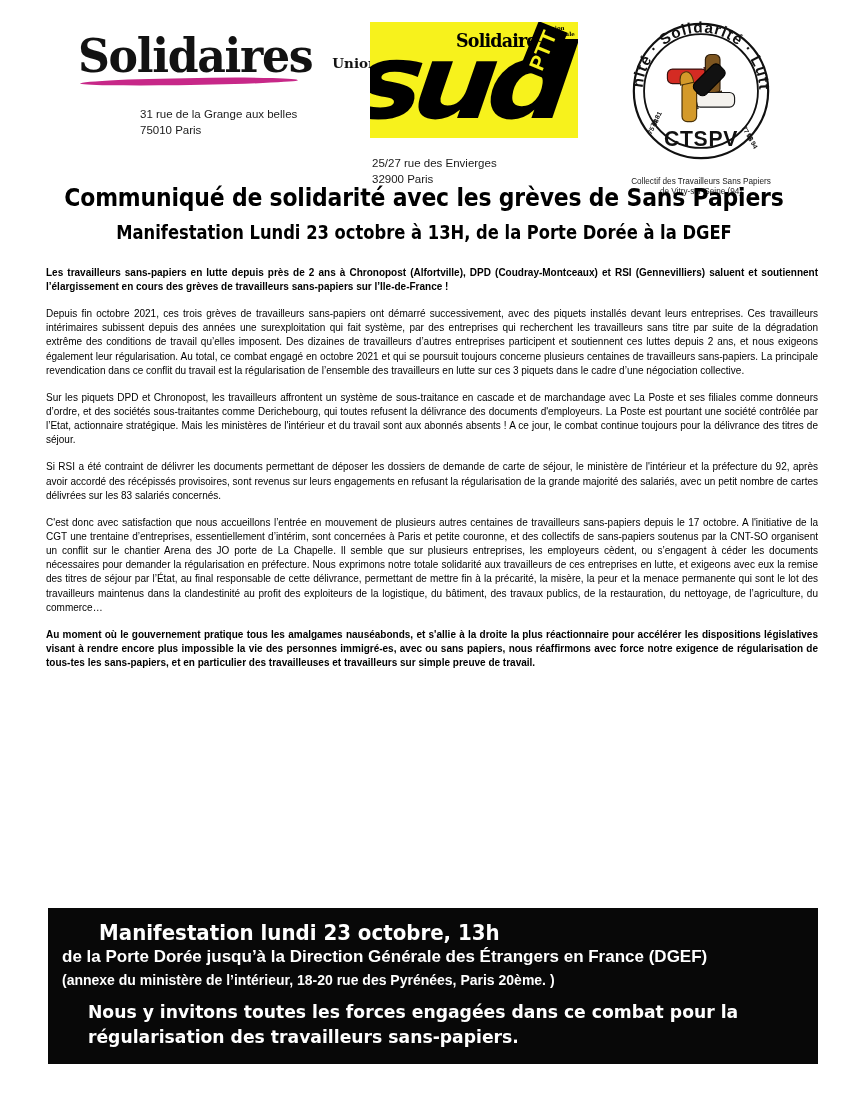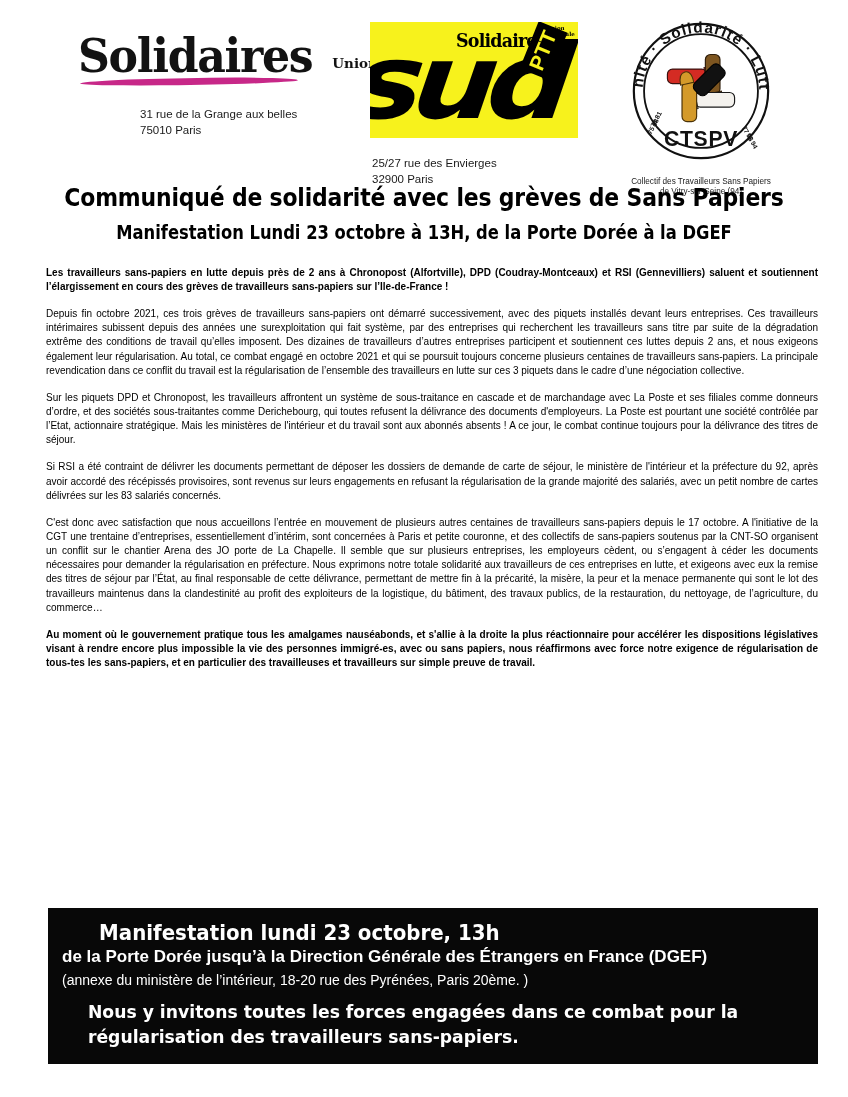--- a/index.html
+++ b/index.html
@@ -213,21 +213,21 @@
     transform: scaleX(0.9);
   }
   .callout .c2 {
     font-family: "Liberation Sans", sans-serif;
     font-weight: 700;
     font-size: 17px;
     line-height: 1.3;
   }
   .callout .c3 {
     font-family: "Liberation Sans", sans-serif;
-    font-weight: 400;
+    font-weight: 700;
     font-size: 14px;
     line-height: 1.3;
     margin-top: 3px;
   }
   .callout .c4 {
     font-family: "DejaVu Sans", sans-serif;
     font-weight: 700;
     font-size: 18.5px;
     line-height: 1.34;
     margin-top: 11px;

